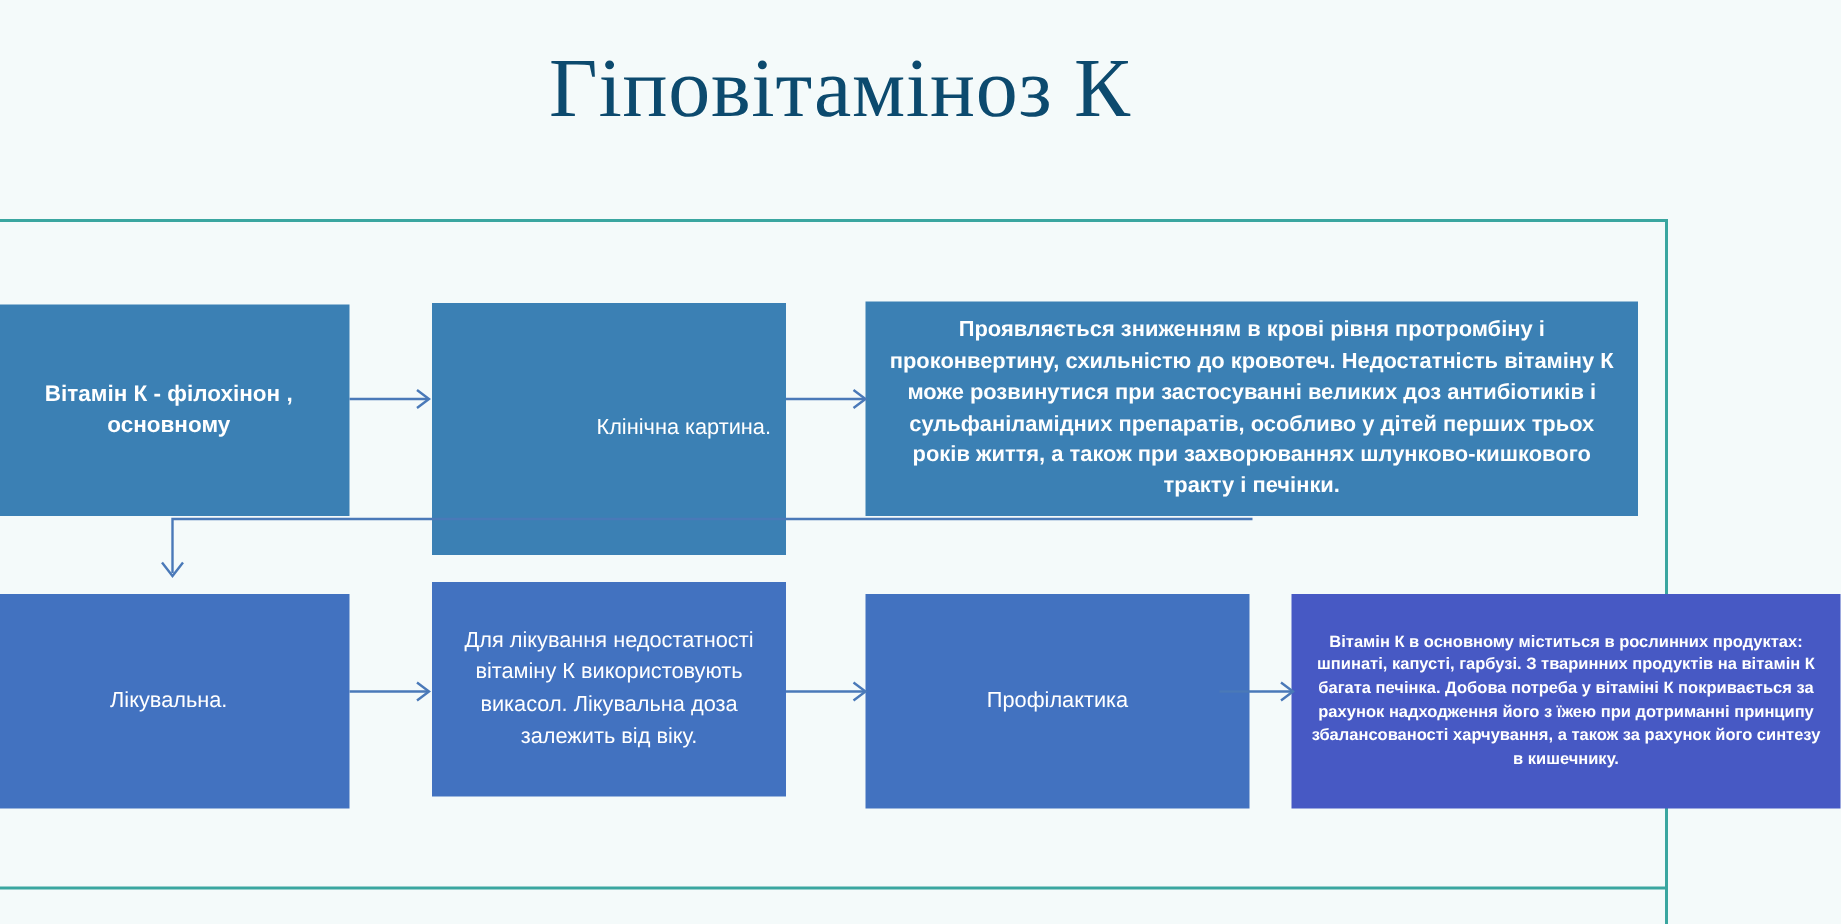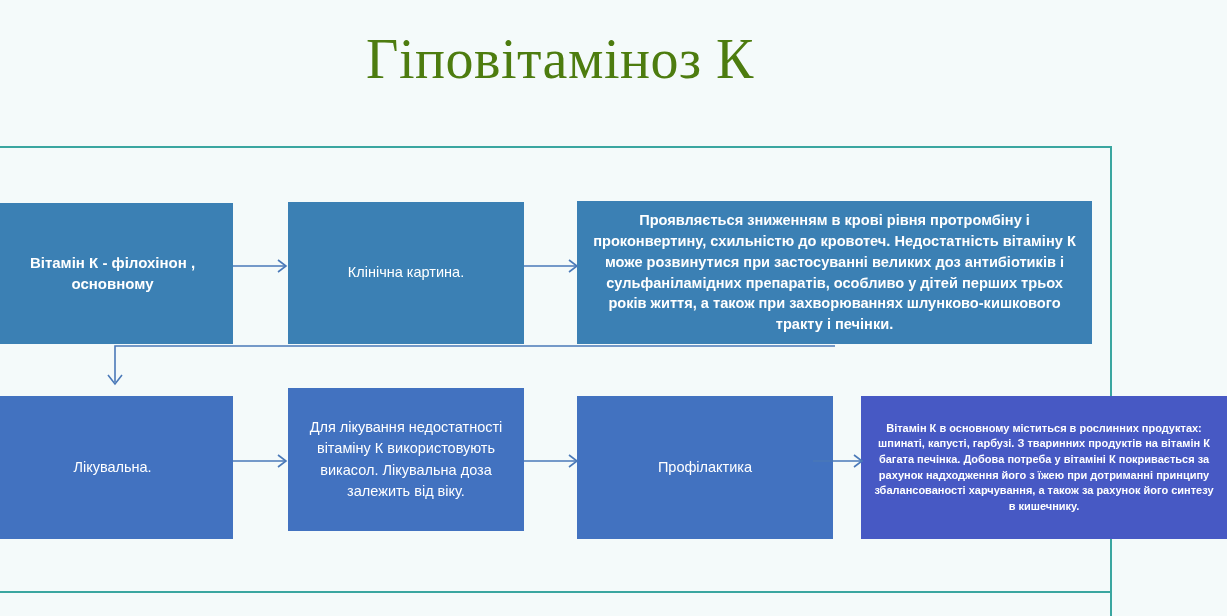--- a/index.html
+++ b/index.html
@@ -44,21 +44,21 @@
     height: 2px;
   }
 
   
   #page-title {
     position: absolute;
     left: 0;
     top: 26px;
     width: 1120px;
     text-align: center;
-    color: #4d7c0f;
+    color: #0c4a6e;
     font-family: "Liberation Serif", serif;
     font-size: 56px;
     font-weight: 400;
     line-height: 1.2;
     letter-spacing: 0.5px;
     white-space: nowrap;
   }
 
   
   .node {
@@ -87,24 +87,25 @@
     width: 241px;
     height: 141px;
     font-size: 15px;
     font-weight: bold;
     line-height: 1.35;
   }
   #node-clinical-picture {
     left: 288px;
     top: 202px;
     width: 236px;
-    height: 142px;
-    font-size: 14.5px;
-    font-weight: normal;
-    line-height: 1.35;
+    height: 168px;
+    font-size: 14.5px;
+    font-weight: normal;
+    line-height: 1.35;
+    text-align: right;
   }
   #node-clinical-description {
     left: 577px;
     top: 201px;
     width: 515px;
     height: 143px;
     font-size: 14.6px;
     font-weight: bold;
     line-height: 1.42;
     padding: 6px 14px;

